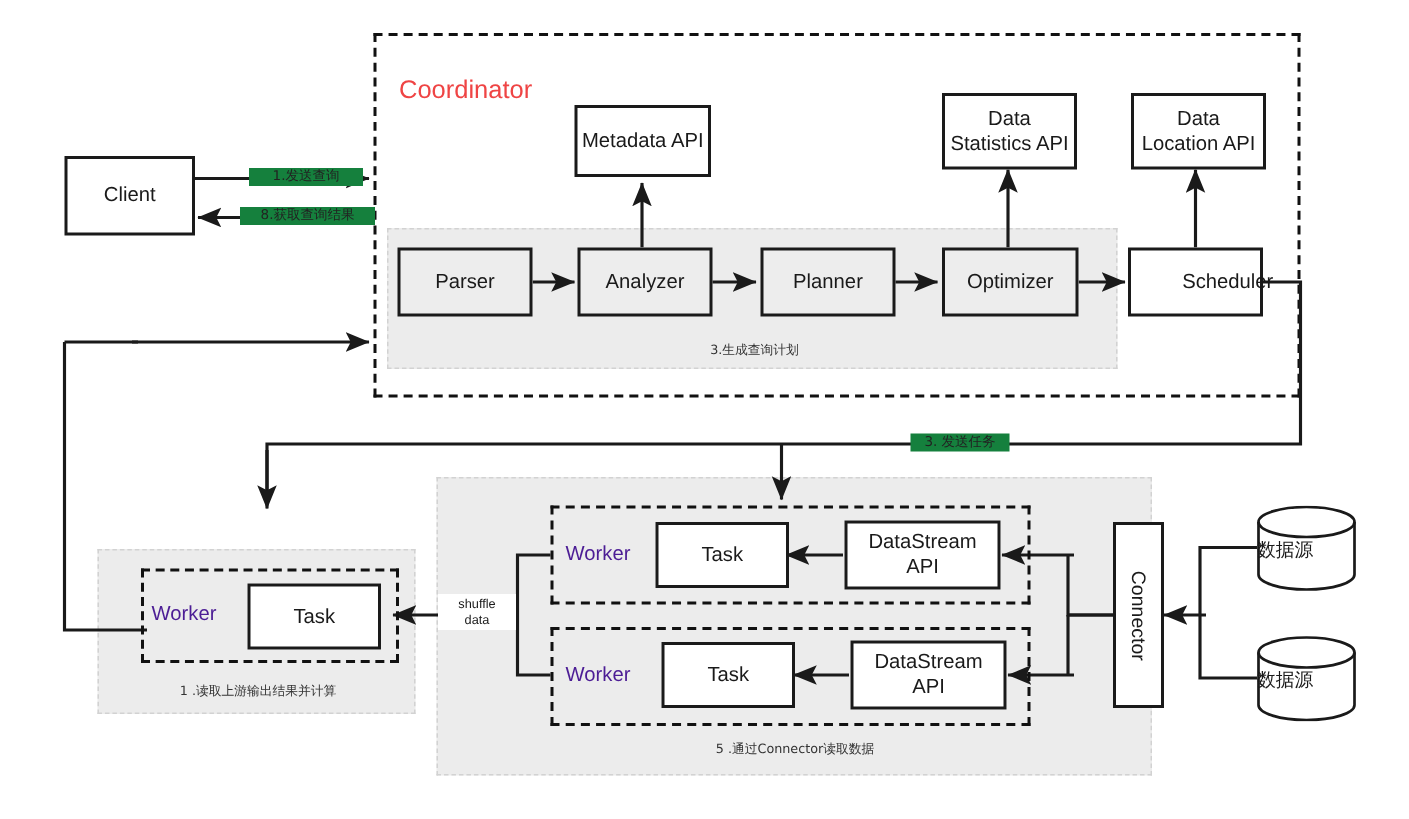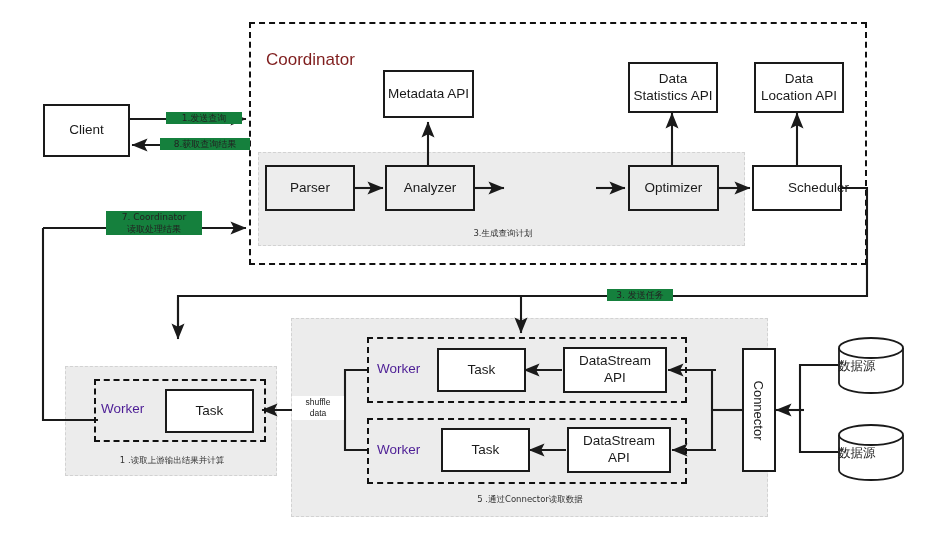--- a/index.html
+++ b/index.html
@@ -25,21 +25,21 @@
               white-space:pre;line-height:1.3;}
   .cnlabel{position:absolute;font-size:9px;color:#222;white-space:pre;
            line-height:1.35;text-align:center;
            font-family:"DejaVu Sans","Liberation Sans",sans-serif;}
   .cnlabel.onwhite{background:#15803d;padding:0 2px;}
   .zonecaption{position:absolute;font-size:8.5px;color:#333;white-space:pre;
                text-align:center;font-family:"DejaVu Sans","Liberation Sans",sans-serif;}
   .shufflelab{position:absolute;font-size:8.5px;color:#1a1a1a;text-align:center;
               background:#fff;line-height:1.3;white-space:pre;padding:1px 2px;}
 
-  .coordtitle{position:absolute;font-size:17px;color:#7f1d1d;white-space:pre;}
+  .coordtitle{position:absolute;font-size:17px;color:#ef4444;white-space:pre;}
   .vtext{position:absolute;display:flex;align-items:center;justify-content:center;
          box-sizing:border-box;border:2px solid #1a1a1a;background:#fff;}
   .vtext span{transform:rotate(90deg);white-space:nowrap;font-size:13px;color:#1a1a1a;}
 
   .cyl{position:absolute;}
   .cyl .cyl-label{position:absolute;left:0;right:0;top:50%;transform:translateY(-45%);
        text-align:left;font-size:12.5px;color:#1a1a1a;
        font-family:"DejaVu Sans","Liberation Sans",sans-serif;}
 </style>
 </head>
@@ -123,20 +123,23 @@
     <span style="white-space:pre-line;">Data
 Location API</span>
   </div>
 
   <div class="node shaded" style="left:265px;top:165px;width:90px;height:46px;">
     <span>Parser</span>
   </div>
   <div class="node shaded" style="left:385px;top:165px;width:90px;height:46px;">
     <span>Analyzer</span>
   </div>
+  <div class="node shaded" style="left:507px;top:165px;width:90px;height:46px;">
+    <span>Planner</span>
+  </div>
   <div class="node shaded" style="left:628px;top:165px;width:91px;height:46px;">
     <span>Optimizer</span>
   </div>
   <div class="node" style="left:752px;top:165px;width:90px;height:46px;padding-left:43px;">
     <span>Scheduler</span>
   </div>
 
   <div class="dashbox-thin" style="left:94px;top:379px;width:172px;height:63px;"></div>
   <div class="plainlabel" style="left:101px;top:400px;">Worker</div>
   <div class="node" style="left:165px;top:389px;width:89px;height:44px;">
@@ -177,22 +180,20 @@
   <div class="cyl" style="left:838px;top:424px;width:66px;height:57px;">
     <svg width="66" height="57" viewBox="0 0 66 57">
       <path d="M1,11 A32,10 0 0,1 65,11 L65,46 A32,10 0 0,1 1,46 Z" fill="#fff" stroke="#1a1a1a" stroke-width="1.8"></path>
       <path d="M1,11 A32,10 0 0,0 65,11" fill="none" stroke="#1a1a1a" stroke-width="1.8"></path>
     </svg>
     <div class="cyl-label">数据源</div>
   </div>
 
   <div class="cnlabel onwhite" style="left:166px;top:112px;width:72px;">1.发送查询</div>
   <div class="cnlabel onwhite" style="left:160px;top:138px;width:86px;">8.获取查询结果</div>
-  <div class="cnlabel onwhite" style="left:106px;top:211px;width:92px;white-space:pre-line;">7. Coordinator
-读取处理结果</div>
   <div class="cnlabel onwhite" style="left:607px;top:289px;width:62px;">3. 发送任务</div>
   <div class="shufflelab" style="left:292px;top:396px;width:48px;white-space:pre-line;">shuffle
 data</div>
 
   <div class="zonecaption" style="left:438px;top:228px;width:130px;">3.生成查询计划</div>
   <div class="zonecaption" style="left:106px;top:455px;width:132px;">1 .读取上游输出结果并计算</div>
   <div class="zonecaption" style="left:455px;top:494px;width:150px;">5 .通过Connector读取数据</div>
 
 </div>
 

